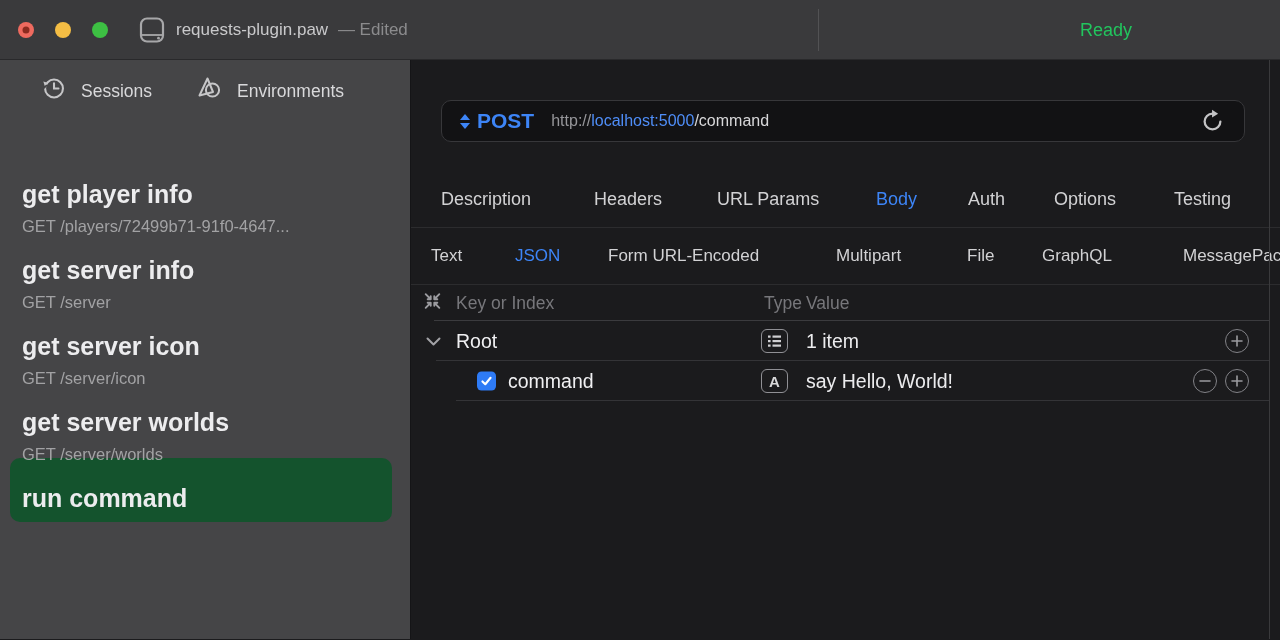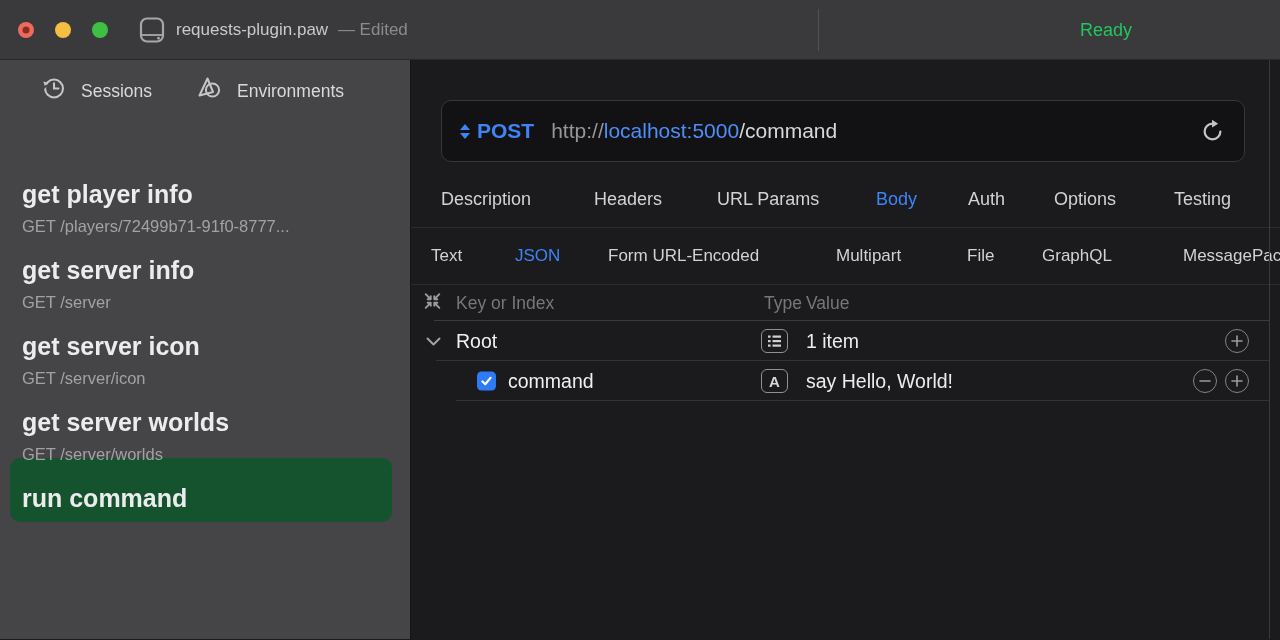--- a/index.html
+++ b/index.html
@@ -42,30 +42,30 @@
   .request-item.selected { background:#14532d; }
   .req-title { font-size:25px; font-weight:600; color:#ececee; line-height:23px; white-space:nowrap;margin-top:26px; }
   .req-sub { font-size:16.5px; color:#a2a2a4; line-height:20px; margin-top:10px; white-space:nowrap;
              overflow:hidden; text-overflow:ellipsis; }
 
   
   .main { flex:1; position:relative; background:#1b1b1d; border-left:1px solid #151517; }
   .main::after { content:""; position:absolute; right:10px; top:0; bottom:0; width:1px; background:#3a3a3c; }
 
   .url-section { height:110px; padding:40px 35px 0 30px; }
-  .url-field { height:62px; background:#121214; border:1px solid #37373a; border-radius:10px;
+  .url-field { height:42px; background:#121214; border:1px solid #37373a; border-radius:10px;
                display:flex; align-items:center; padding:0 18px; }
   .method { display:flex; align-items:center; gap:7px; cursor:default; }
   .sort-arrows { display:flex; flex-direction:column; gap:3px; }
   .sort-arrows .up { width:0; height:0; border-left:5px solid transparent;
                      border-right:5px solid transparent; border-bottom:6px solid #3d85f7; }
   .sort-arrows .down { width:0; height:0; border-left:5px solid transparent;
                        border-right:5px solid transparent; border-top:6px solid #3d85f7; }
   .method-label { font-size:21px; font-weight:bold; color:#3d85f7; }
-  .url-text { margin-left:17px; font-size:21px; white-space:nowrap; }
+  .url-text { margin-left:17px; font-size:16px; white-space:nowrap; }
   .url-scheme { color:#96969a; }
   .url-host { color:#4f8ef8; }
   .url-path { color:#d8d8da; }
   .refresh-btn { margin-left:auto; width:28px; height:28px; display:flex;
                  align-items:center; justify-content:center; cursor:default; }
 
   .tabs-row { position:relative; height:58px; border-bottom:1px solid #2c2c2e; }
   .tab { position:absolute; top:50%; transform:translateY(-50%); font-size:18px;
          color:#d2d2d4; white-space:nowrap; cursor:default; }
   .tab.active { color:#3d85f7; }
@@ -151,21 +151,21 @@
             <circle cx="17.5" cy="15.5" r="6.6" fill="none" stroke="#c6c6c8" stroke-width="2"></circle>
           </svg>
         </span>
         <span>Environments</span>
       </div>
     </div>
 
     <div class="request-list">
       <div class="request-item">
         <div class="req-title">get player info</div>
-        <div class="req-sub">GET /players/72499b71-91f0-8777...</div>
+        <div class="req-sub">GET /players/72499b71-91f0-4647...</div>
       </div>
       <div class="request-item">
         <div class="req-title">get server info</div>
         <div class="req-sub">GET /server</div>
       </div>
       <div class="request-item">
         <div class="req-title">get server icon</div>
         <div class="req-sub">GET /server/icon</div>
       </div>
       <div class="request-item">

